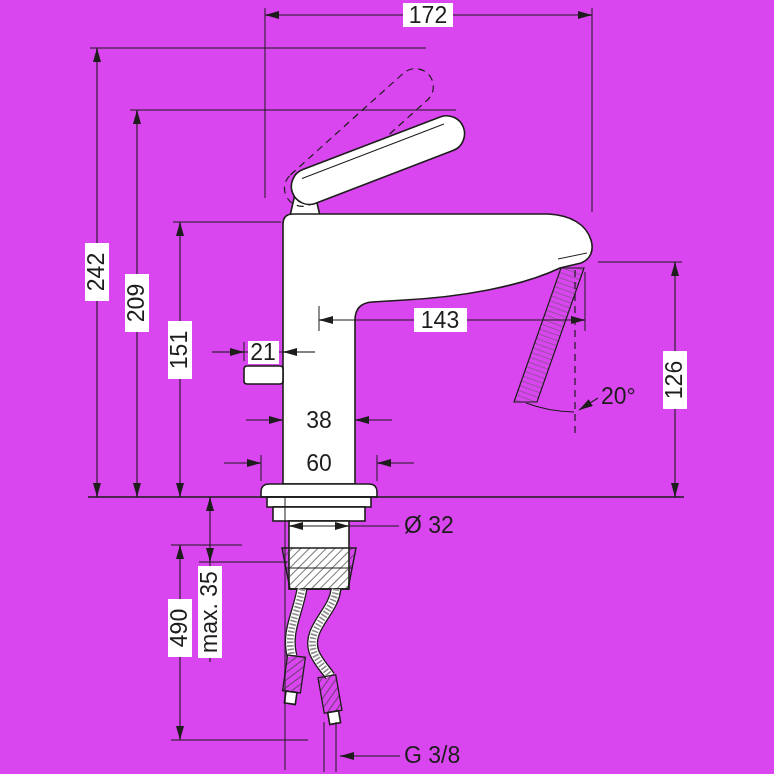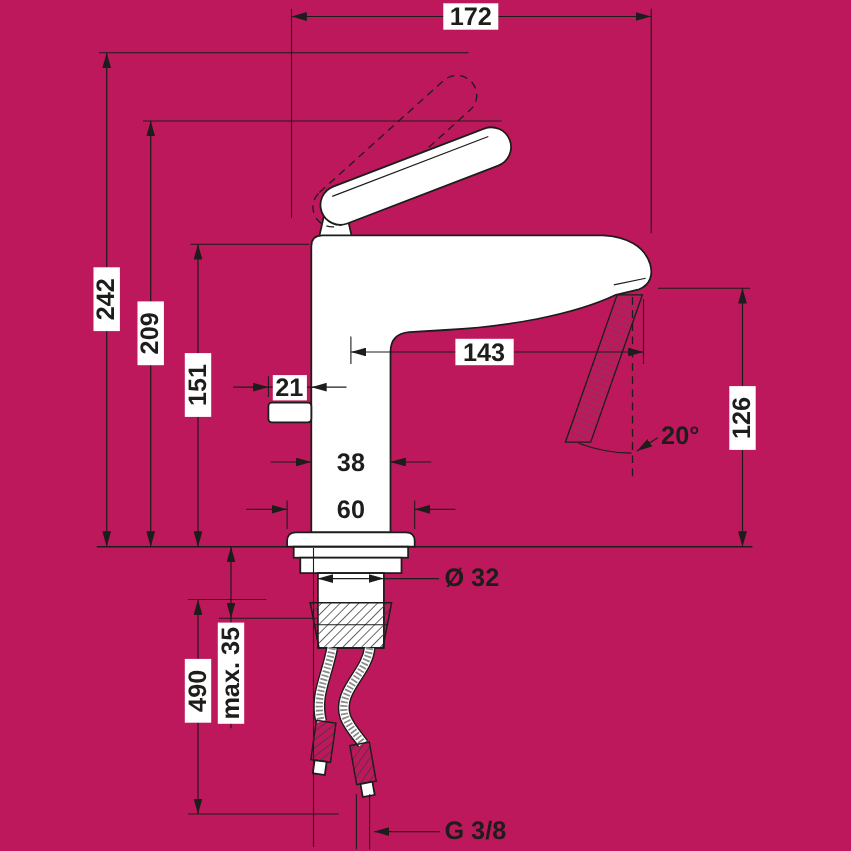--- a/index.html
+++ b/index.html
@@ -1,16 +1,16 @@
 <!DOCTYPE html>
 <html><head>
 <meta charset="utf-8">
 <style>
   html,body{margin:0;padding:0;background:#ffffff;}
-  .stage{width:774px;height:774px;position:relative;background:#be185d;overflow:hidden;font-weight:bold;}
+  .stage{width:774px;height:774px;position:relative;background:#d946ef;overflow:hidden;}
   svg{display:block;}
   text{font-family:"Liberation Sans", sans-serif;font-size:23px;fill:#1d1d1b;}
   .ol{fill:#ffffff;stroke:#1d1d1b;stroke-width:1.6;}
   .thin{stroke:#1d1d1b;stroke-width:1;fill:none;}
   .dim{stroke:#1d1d1b;stroke-width:1.1;fill:none;}
   .dash{stroke:#1d1d1b;stroke-width:1.2;fill:none;stroke-dasharray:7 5;}
   .bg{fill:#ffffff;stroke:none;}
   .hoseOut{fill:none;stroke:#1d1d1b;stroke-width:11;}
   .hoseIn{fill:none;stroke:#ffffff;stroke-width:8.4;}
   .braid{fill:none;stroke:#8a8a8a;stroke-width:6.6;stroke-dasharray:1.6 2;}

